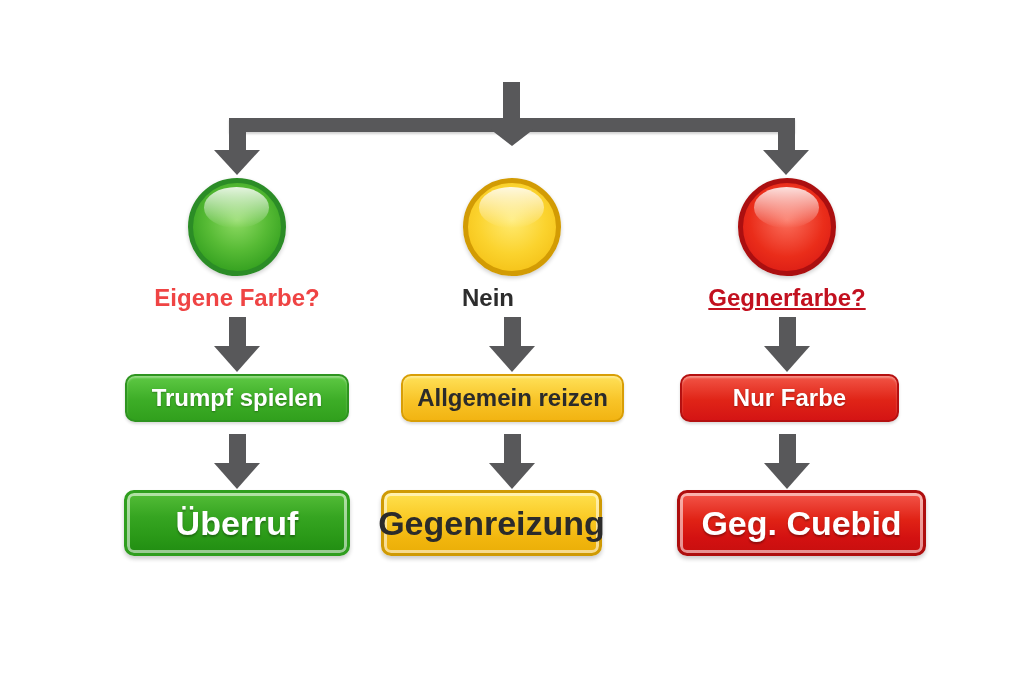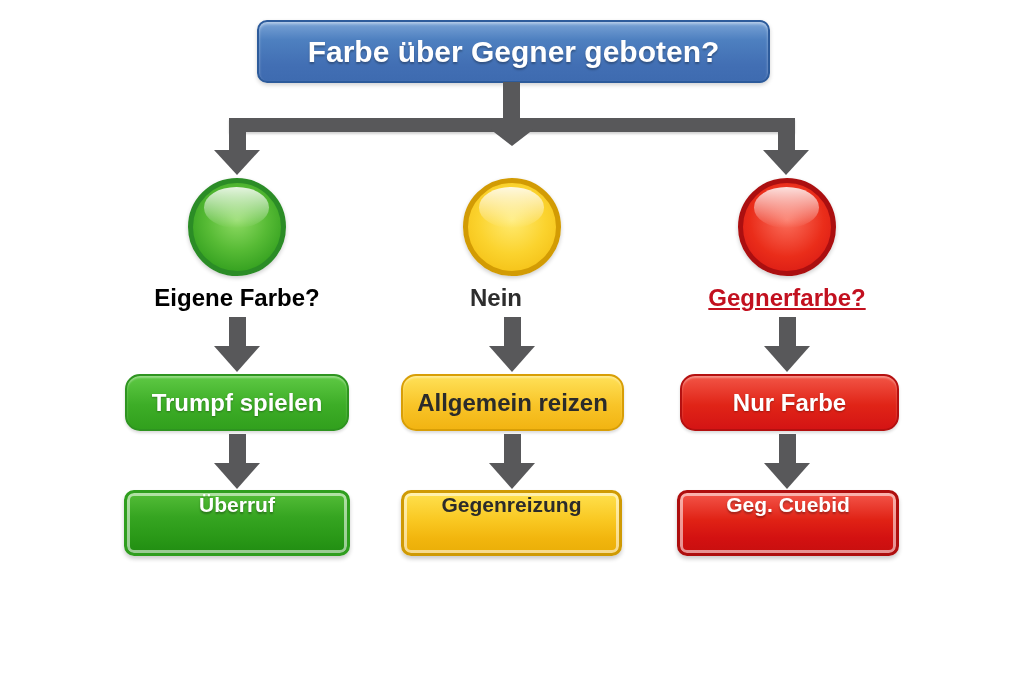--- a/index.html
+++ b/index.html
@@ -51,75 +51,72 @@
   .circle.yellow { left:463px; border-color:#d29b04;
     background:radial-gradient(circle at 50% 42%, #ffeb72 0%, #fbd32e 50%, #f1b80a 100%); }
   .circle.red    { left:738px; border-color:#ab0f10;
     background:radial-gradient(circle at 50% 42%, #fb6f5c 0%, #ea2d1a 55%, #d21212 100%); }
 
   
   .q {
     position:absolute; top:284px; width:220px; height:28px; line-height:28px;
     text-align:center; font-weight:bold; font-size:24px; letter-spacing:0;
   }
-  .q.green  { left:127px; color:#000000;text-align:center; }
-  .q.neutral{ left:386px; color:#2d2d2d; }
+  .q.green  { left:127px; color:#ef4444;text-align:center; }
+  .q.neutral{ left:378px; color:#2d2d2d; }
   .q.red    { left:677px; color:#c2101f;text-decoration:underline; }
 
   
   .sarrow { position:absolute; width:46px; }
   .sarrow .st { margin:0 auto; width:17px; height:29px; background:#58585a; }
   .sarrow .hd { width:0; height:0; border-left:23px solid transparent;
                 border-right:23px solid transparent; border-top:26px solid #58585a; }
   .a-row1 { top:317px; }
   .a-row2 { top:434px; }
   .a-col1 { left:214px; }
   .a-col2 { left:489px; }
   .a-col3 { left:764px; }
 
   
   .box1 {
-    position:absolute; top:374px; height:57px; box-sizing:border-box;
-    border-radius:15px; display:flex; align-items:center; justify-content:center;
+    position:absolute; top:374px; height:48px; box-sizing:border-box;
+    border-radius:10px; display:flex; align-items:center; justify-content:center;
     font-weight:bold; font-size:24px;
     box-shadow: inset 0 2px 2px rgba(255,255,255,.35), 0 2px 3px rgba(0,0,0,.15);
   }
   .box1.green  { left:125px; width:224px; border:2px solid #2e9420; color:#fff;
     background:linear-gradient(180deg,#5ec944 0%,#3dad27 55%,#31a01d 100%);
     text-shadow:0 1px 2px rgba(0,0,0,.3); }
   .box1.yellow { left:401px; width:223px; border:2px solid #d89e06; color:#2b2b2b;
     background:linear-gradient(180deg,#ffe158 0%,#f8c428 55%,#f2b412 100%);text-align:right; }
   .box1.red    { left:680px; width:219px; border:2px solid #b41010; color:#fff;
     background:linear-gradient(180deg,#f25546 0%,#e02417 55%,#d41414 100%);
     text-shadow:0 1px 2px rgba(0,0,0,.3); }
 
   
   .box2 {
     position:absolute; top:490px; height:66px; box-sizing:border-box;
-    border-radius:10px; display:flex; align-items:flex-start; justify-content:center;
-    font-weight:bold; font-size:21px;
+    border-radius:10px; display:flex; align-items:center; justify-content:center;
+    font-weight:bold; font-size:34px;
     box-shadow: inset 0 0 0 3px rgba(255,255,255,.55), 0 3px 4px rgba(0,0,0,.2);
   }
   .box2.green  { left:124px; width:226px; border:3px solid #2f9e1e; color:#fff;
     background:linear-gradient(180deg,#54bd38 0%,#36a521 40%,#2b9a18 70%,#218d12 100%);
     text-shadow:0 2px 2px rgba(0,0,0,.3); }
-  .box2.yellow { left:401px; width:221px; border:3px solid #cf9a04; color:#2b2b2b;
+  .box2.yellow { left:381px; width:221px; border:3px solid #cf9a04; color:#2b2b2b;
     background:linear-gradient(180deg,#ffe14e 0%,#f9c822 45%,#f2b60e 75%,#eaae07 100%); }
-  .box2.red    { left:677px; width:222px; border:3px solid #ae0e0e; color:#fff;
+  .box2.red    { left:677px; width:249px; border:3px solid #ae0e0e; color:#fff;
     background:linear-gradient(180deg,#f4564a 0%,#e02215 45%,#d31111 75%,#c80f0f 100%);
     text-shadow:0 2px 2px rgba(0,0,0,.3); }
 </style>
 </head>
 <body>
 
 <div class="canvas">
 
-  <div class="title-box">
-    <span>Farbe über Gegner geboten?</span>
-  </div>
 
   <div class="conn" id="stem-top"></div>
   <div class="conn" id="hbar"></div>
   <div class="head" id="head-center"></div>
   <div class="conn" id="drop-left"></div>
   <div class="head" id="head-left"></div>
   <div class="conn" id="drop-right"></div>
   <div class="head" id="head-right"></div>
 
   <div class="circle green"></div>

